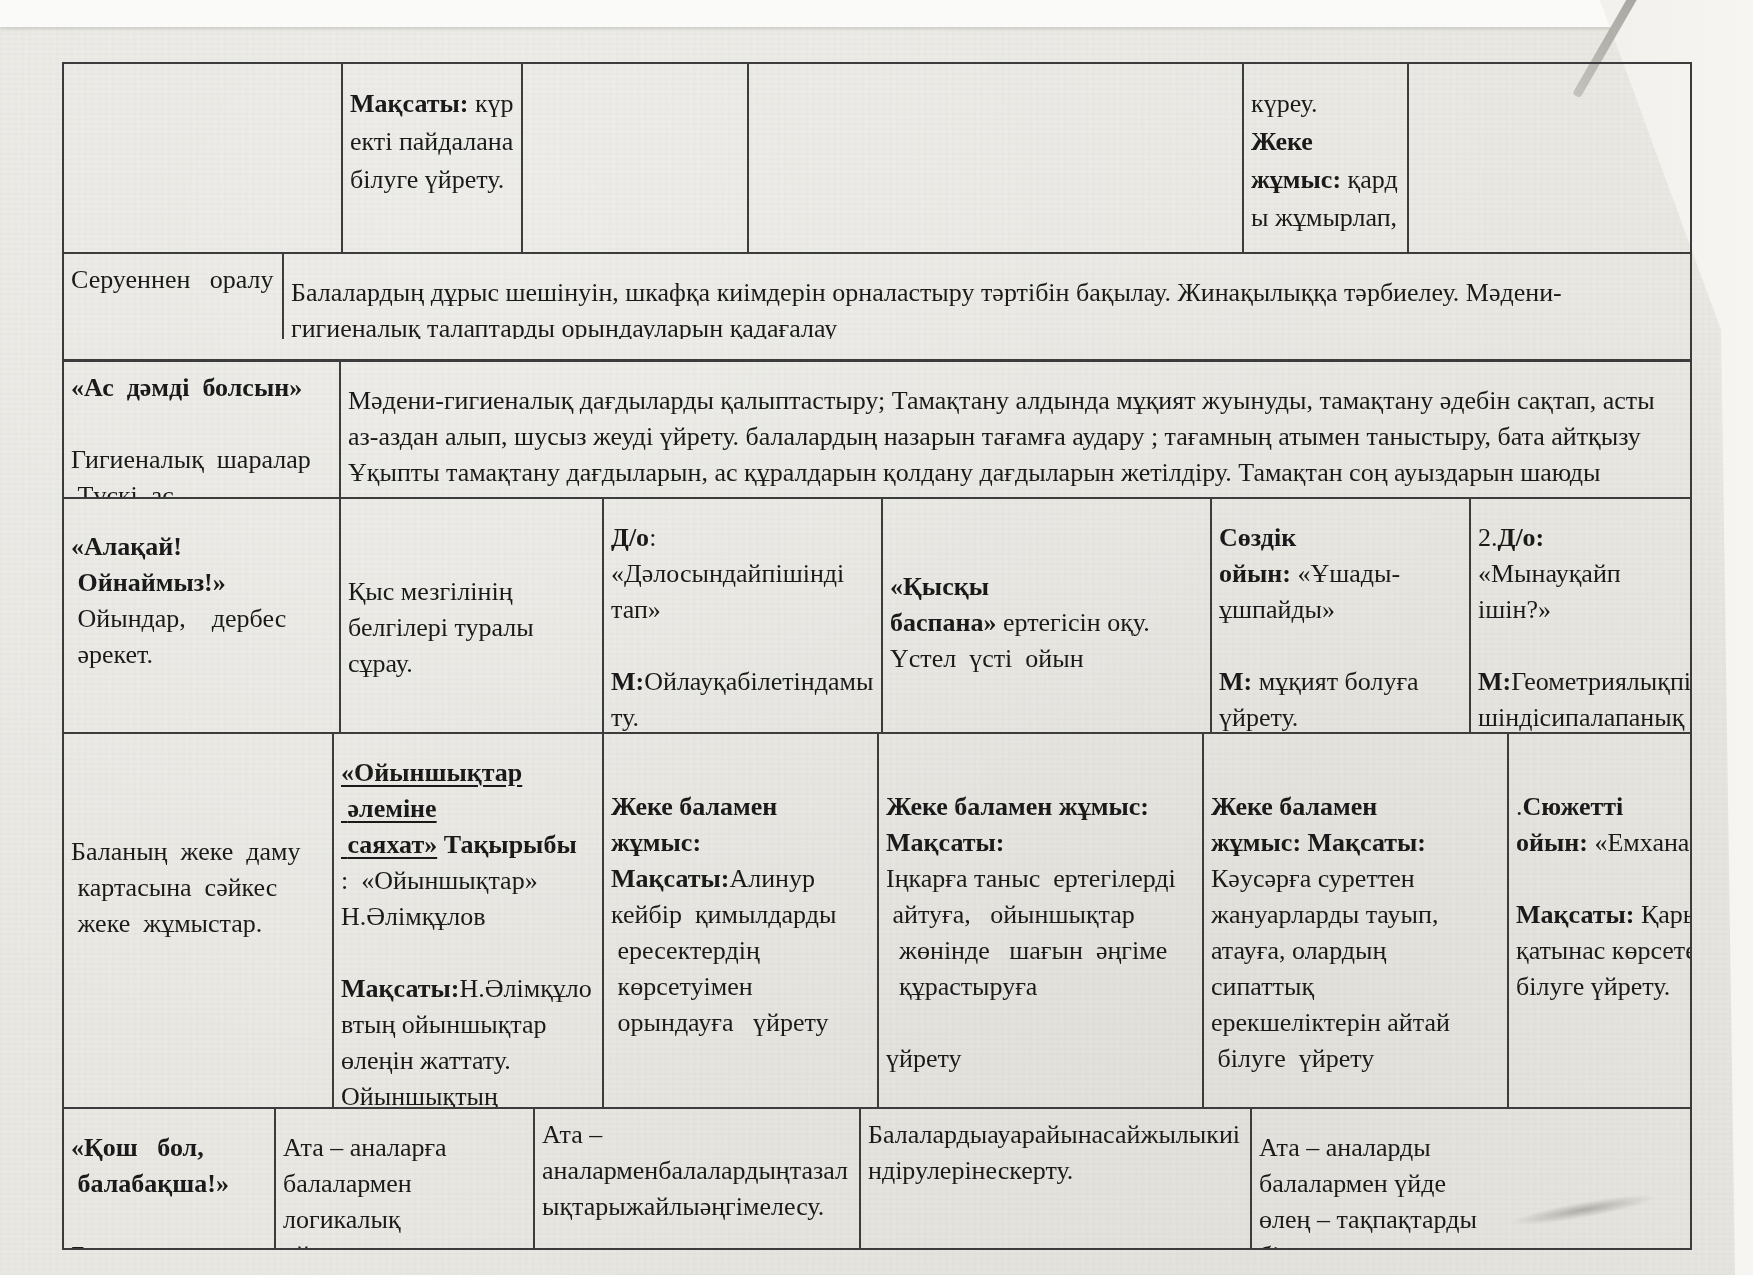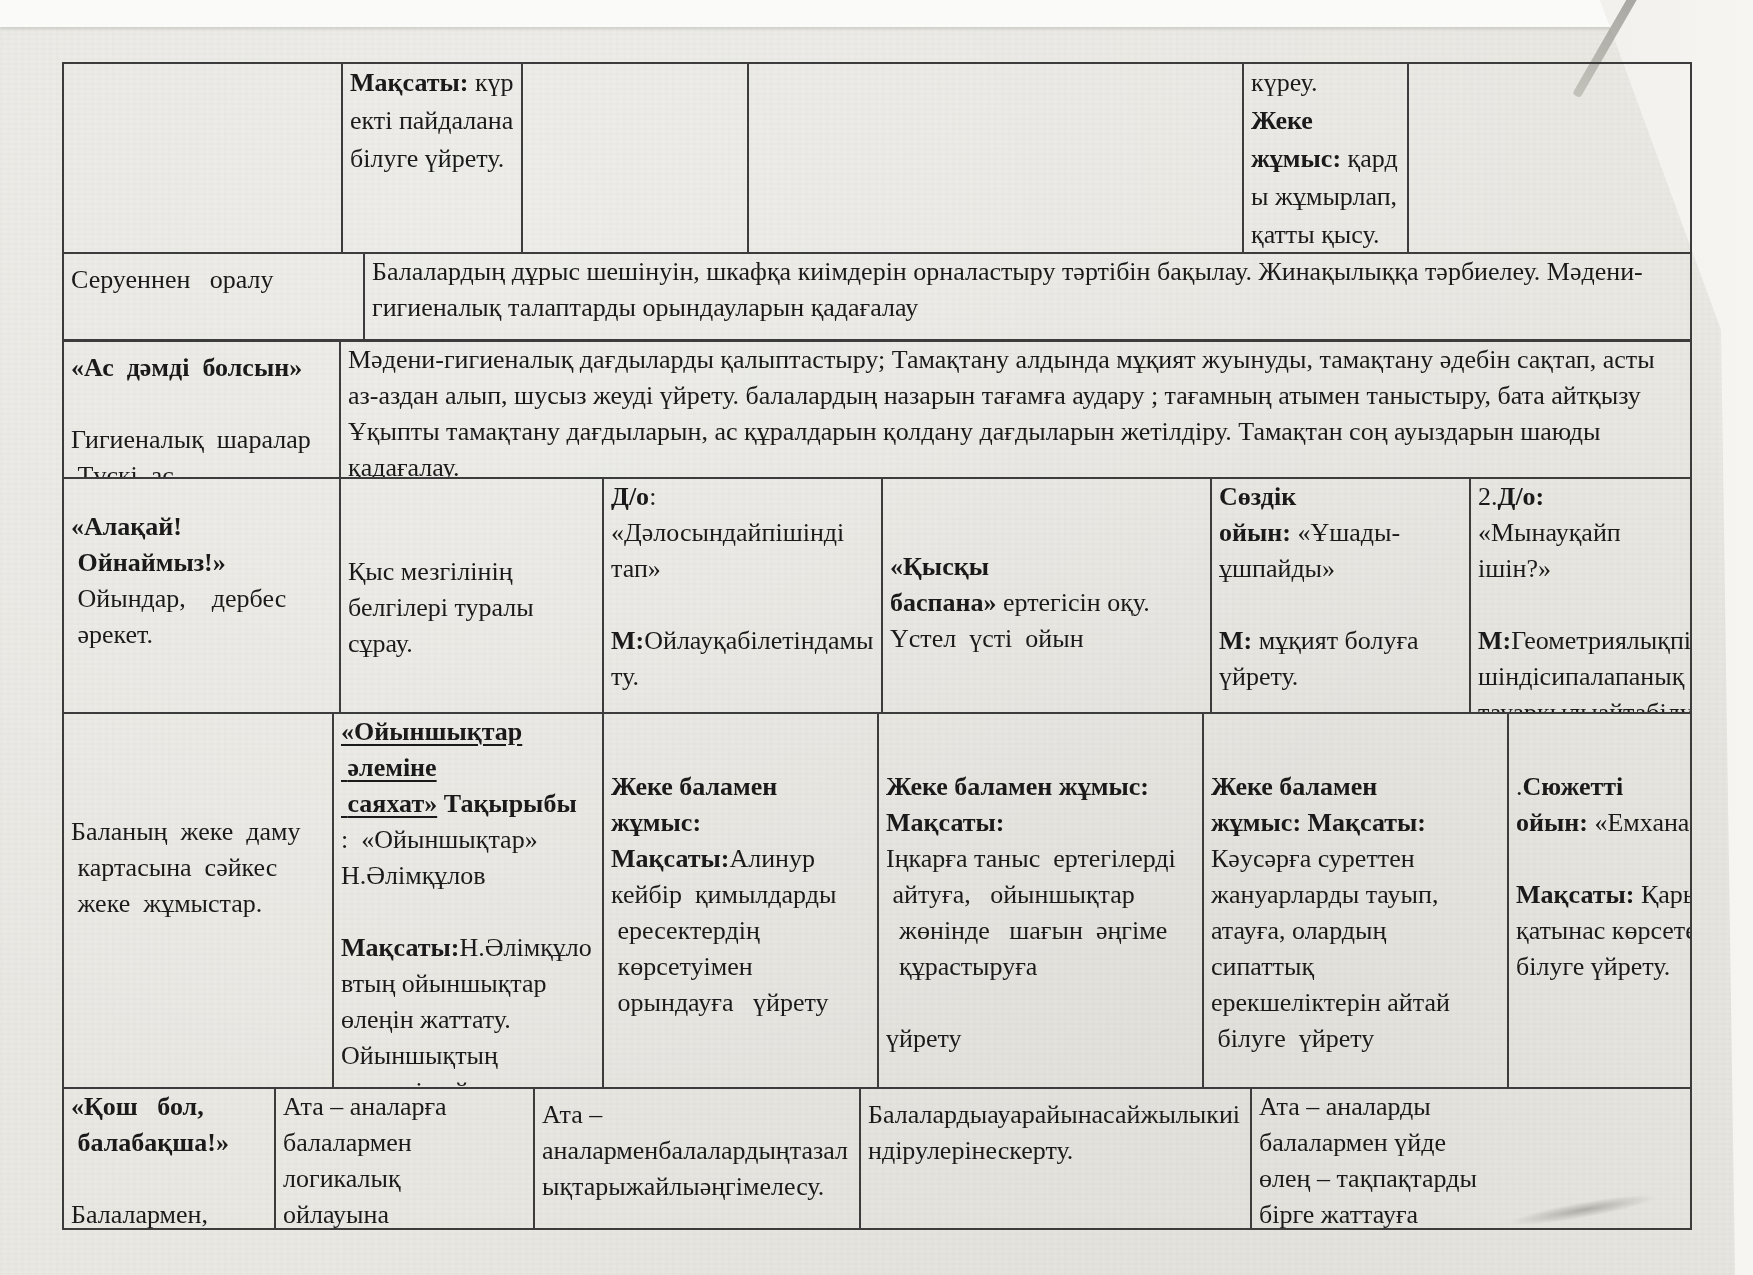--- a/index.html
+++ b/index.html
@@ -49,27 +49,27 @@
   }
 
   .tbl{
     position:absolute;left:62px;top:62px;width:1630px;
     border:2px solid var(--bc);
     box-sizing:border-box;
     background:transparent;
   }
   .row{display:flex;overflow:hidden;}
   .row + .row{border-top:2px solid var(--bc);}
-  .row.thick{border-top-width:3px;}
+  .row.thick{border-top-width:3px;margin-top:20px;}
   .r0{height:188px}.r1{height:85px}.r2{height:135px}
   .r3{height:233px}.r4{height:373px}.r5{height:139px}
   .c{
     box-sizing:border-box;
     flex:0 0 auto;
-    padding:0 7px;
+    padding:21px 7px;
     overflow:hidden;
     white-space:pre-wrap;
     font-size:26px;line-height:36px;
     display:block;
   }
   .c + .c{border-left:2px solid var(--bc);}
   .b{font-weight:bold;}
   .u{text-decoration:underline;text-decoration-thickness:2px;text-underline-offset:4px;}
   .pt30{padding-top:30px}.pt55{padding-top:55px}.pt70{padding-top:70px}
   .pt75{padding-top:75px}.pt100{padding-top:100px}.pt8{padding-top:8px}
@@ -96,21 +96,21 @@
       <div class="c" style="width:495px"></div>
       <div class="c lh38" style="width:165px"><span>күреу.
 </span><span class="b">Жеке
 жұмыс:</span><span> қард
 ы жұмырлап,
 қатты қысу.</span></div>
       <div class="c" style="width:283px"></div>
     </div>
 
     <div class="row r1">
-      <div class="c pt8" style="width:299px"><span>Серуеннен   оралу</span></div>
+      <div class="c pt8" style="width:218px"><span>Серуеннен   оралу</span></div>
       <div class="c" style="width:1351px"><span>Балалардың дұрыс шешінуін, шкафқа киімдерін орналастыру тәртібін бақылау. Жинақылыққа тәрбиелеу. Мәдени-гигиеналық талаптарды орындауларын қадағалау</span></div>
     </div>
 
     <div class="row r2 thick">
       <div class="c pt8" style="width:275px"><span class="b">«Ас  дәмді  болсын»</span><span>
 
 Гигиеналық  шаралар
  Түскі  ас</span></div>
       <div class="c" style="width:1351px"><span>Мәдени-гигиеналық дағдыларды қалыптастыру; Тамақтану алдында мұқият жуынуды, тамақтану әдебін сақтап, асты аз-аздан алып, шусыз жеуді үйрету. балалардың назарын тағамға аудару ; тағамның атымен таныстыру, бата айтқызу Ұқыпты тамақтану дағдыларын, ас құралдарын қолдану дағдыларын жетілдіру. Тамақтан соң ауыздарын шаюды қадағалау.</span></div>
     </div>

